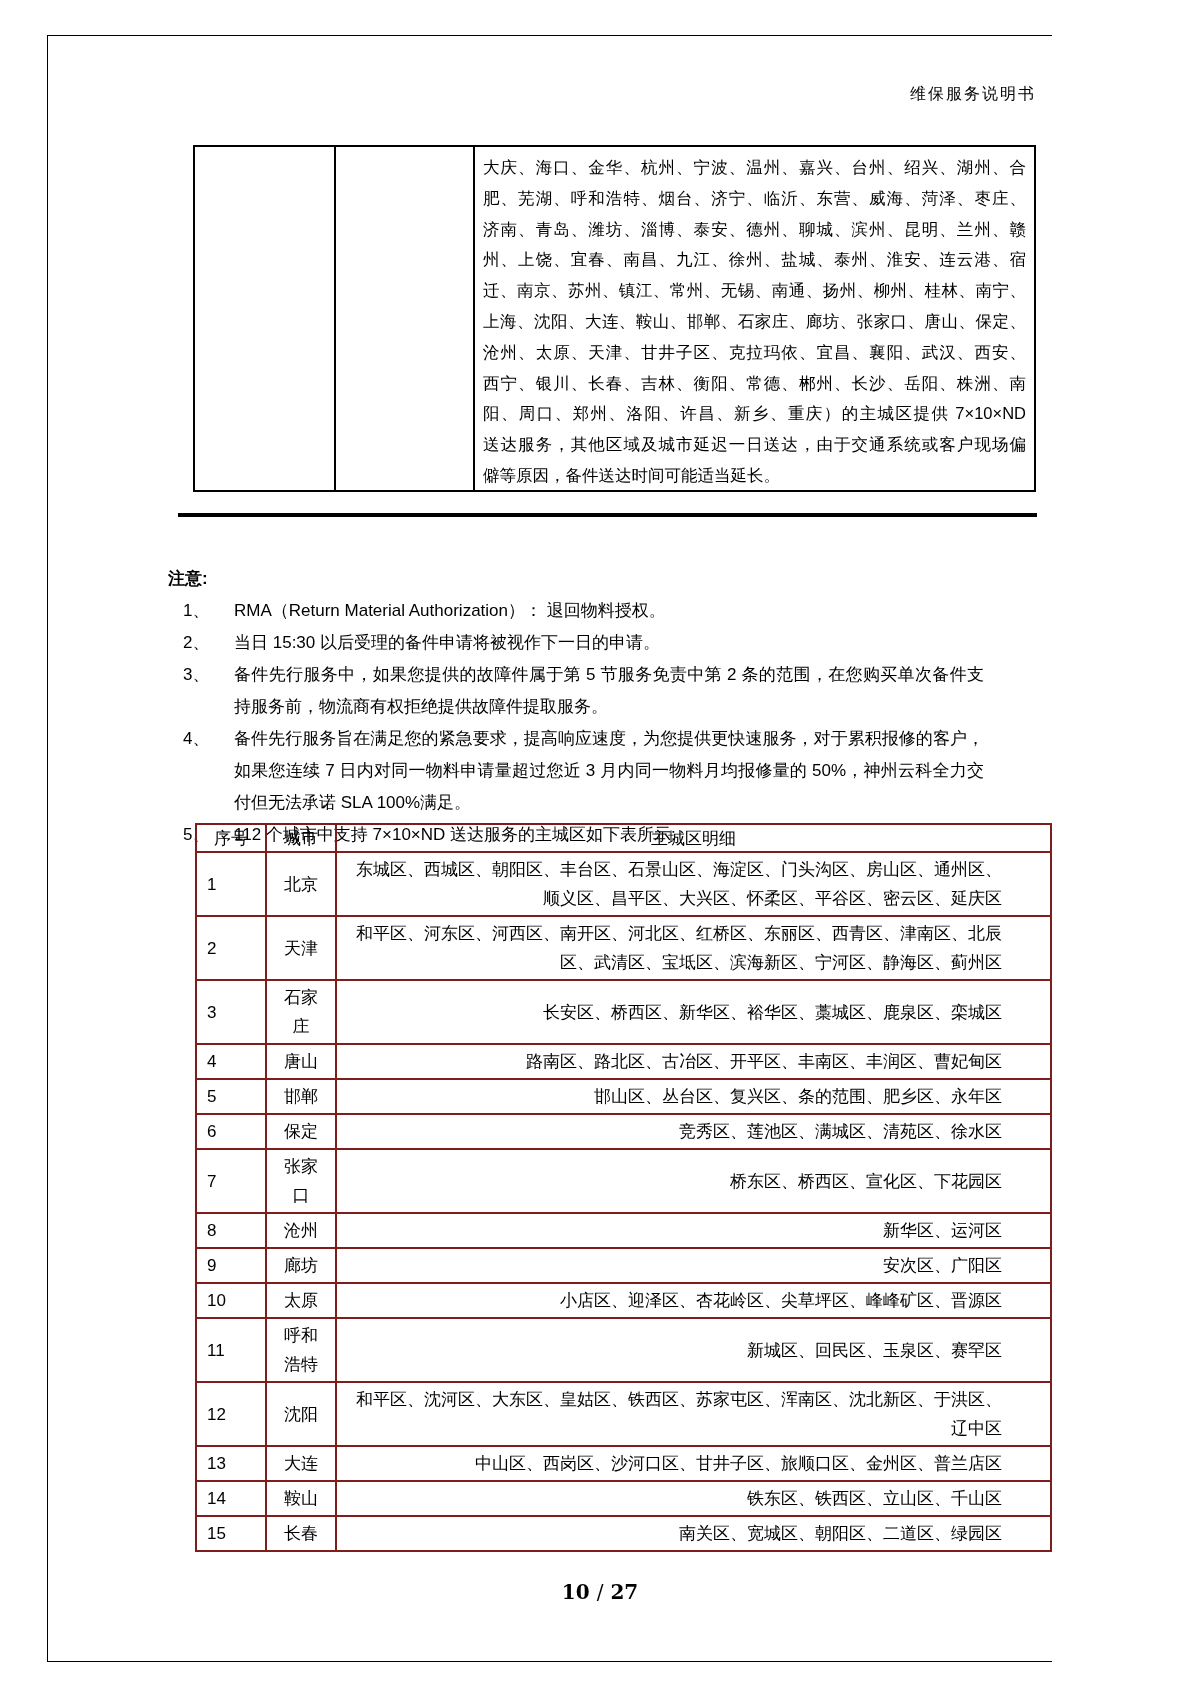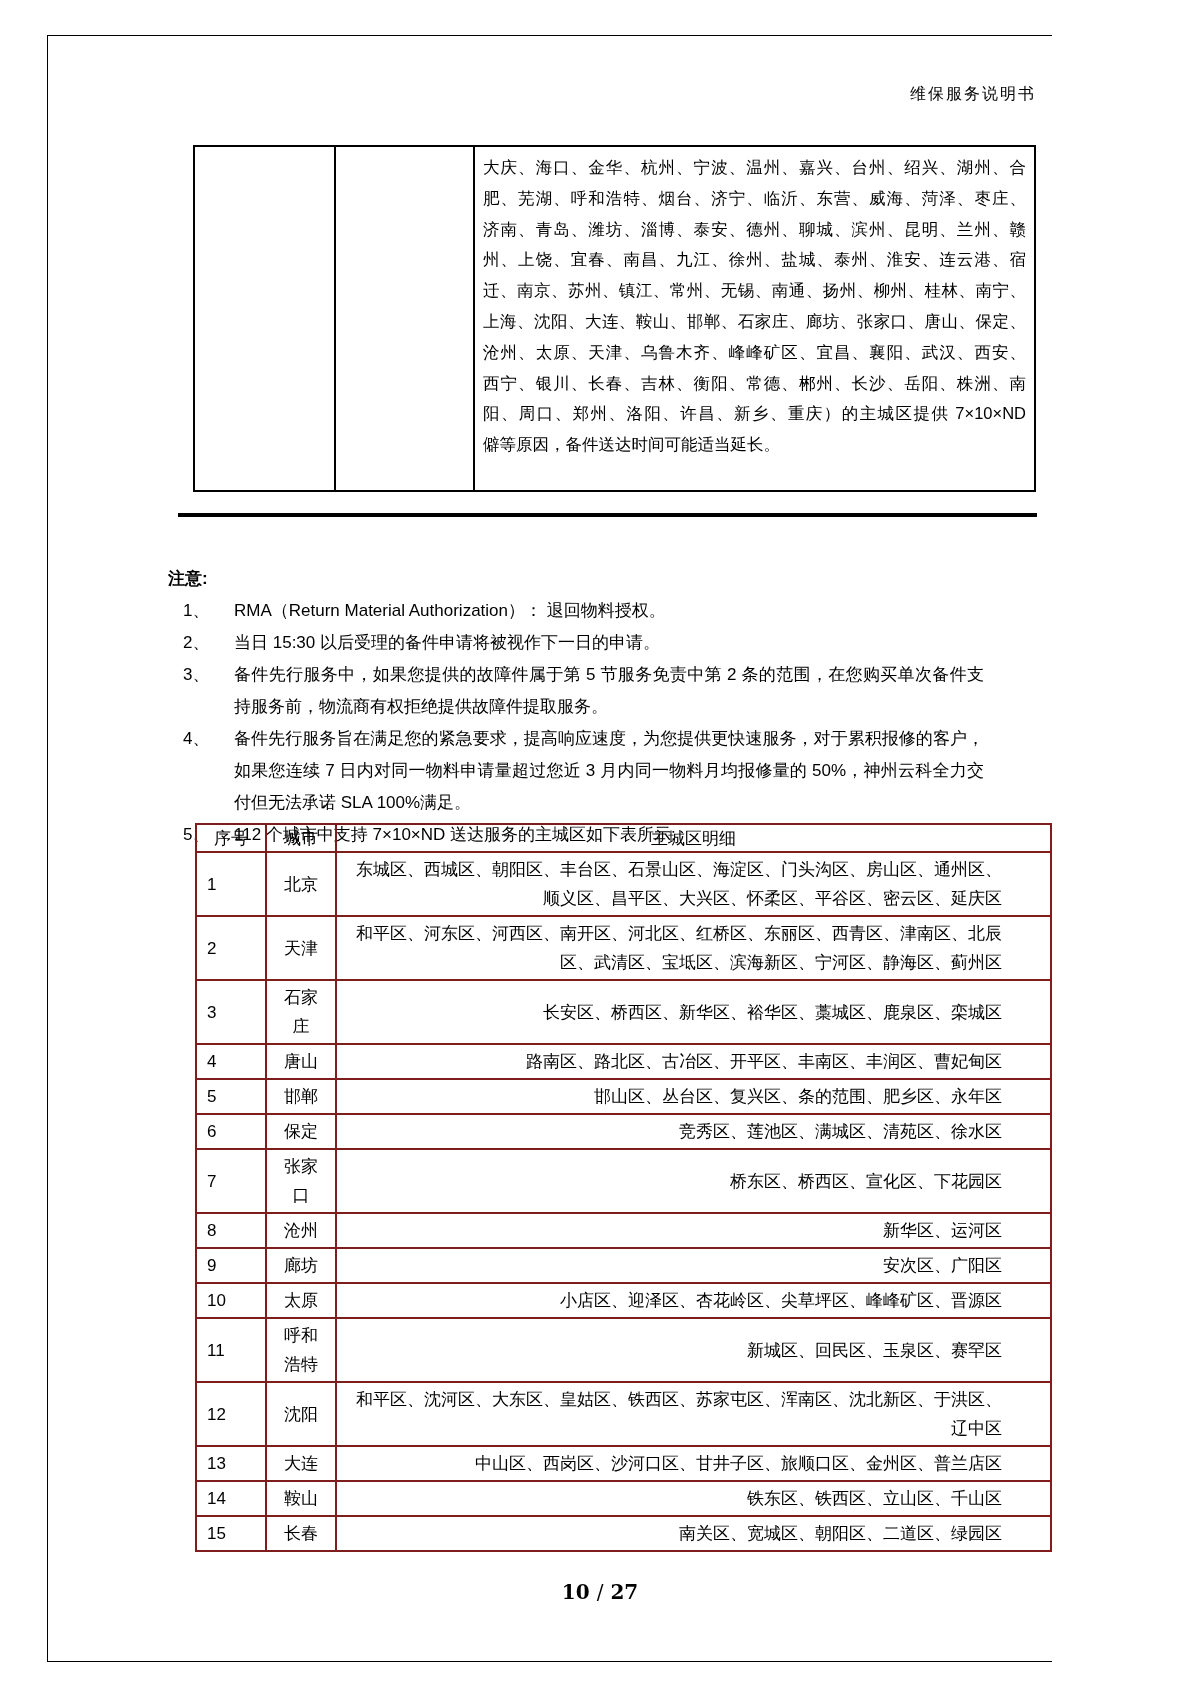--- a/index.html
+++ b/index.html
@@ -115,23 +115,24 @@
   <div class="top-table">
     <div class="tt-col1"></div>
     <div class="tt-col2"></div>
     <div class="tt-col3" id="tt-lines">
         <div class="tt-line">大庆、海口、金华、杭州、宁波、温州、嘉兴、台州、绍兴、湖州、合</div>
         <div class="tt-line">肥、芜湖、呼和浩特、烟台、济宁、临沂、东营、威海、菏泽、枣庄、</div>
         <div class="tt-line">济南、青岛、潍坊、淄博、泰安、德州、聊城、滨州、昆明、兰州、赣</div>
         <div class="tt-line">州、上饶、宜春、南昌、九江、徐州、盐城、泰州、淮安、连云港、宿</div>
         <div class="tt-line">迁、南京、苏州、镇江、常州、无锡、南通、扬州、柳州、桂林、南宁、</div>
         <div class="tt-line">上海、沈阳、大连、鞍山、邯郸、石家庄、廊坊、张家口、唐山、保定、</div>
-        <div class="tt-line">沧州、太原、天津、乌鲁木齐、峰峰矿区、宜昌、襄阳、武汉、西安、</div>
+        <div class="tt-line">沧州、太原、天津、甘井子区、克拉玛依、宜昌、襄阳、武汉、西安、</div>
         <div class="tt-line">西宁、银川、长春、吉林、衡阳、常德、郴州、长沙、岳阳、株洲、南</div>
         <div class="tt-line">阳、周口、郑州、洛阳、许昌、新乡、重庆）的主城区提供 7×10×ND</div>
+        <div class="tt-line">送达服务，其他区域及城市延迟一日送达，由于交通系统或客户现场偏</div>
         <div class="tt-line last">僻等原因，备件送达时间可能适当延长。</div>
       </div>
   </div>
 
   <div class="thick-rule"></div>
 
   <div class="notes">
     <div class="notes-heading">注意:</div>
     <div id="notes-list">
         <div class="note-item">

